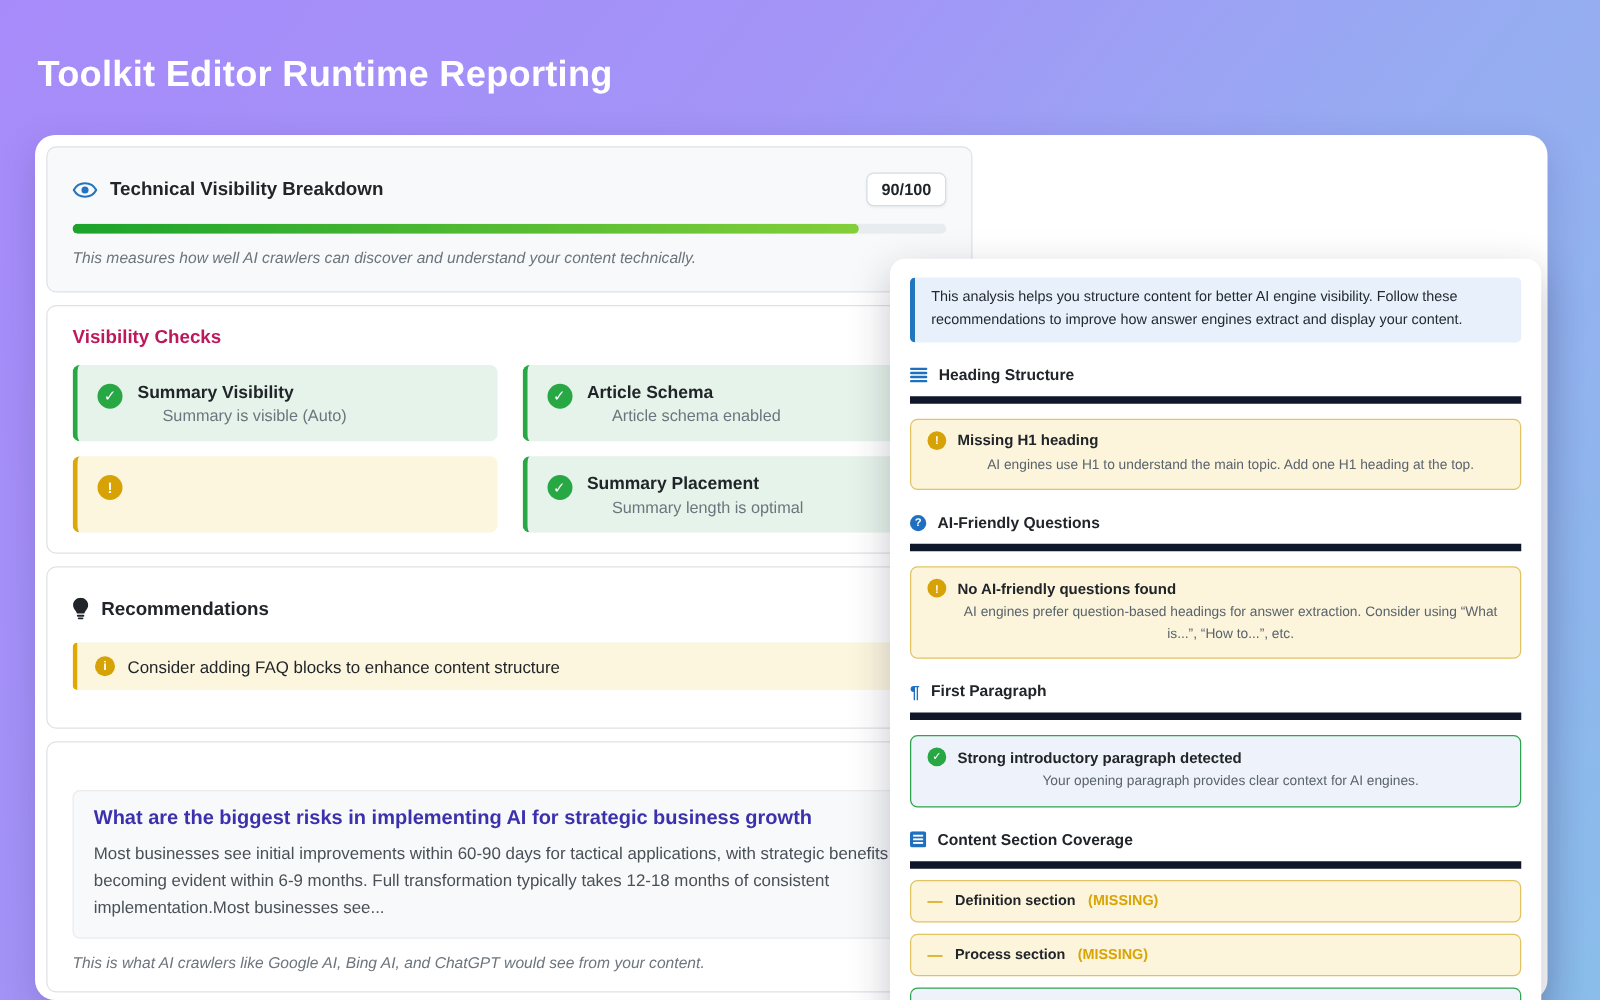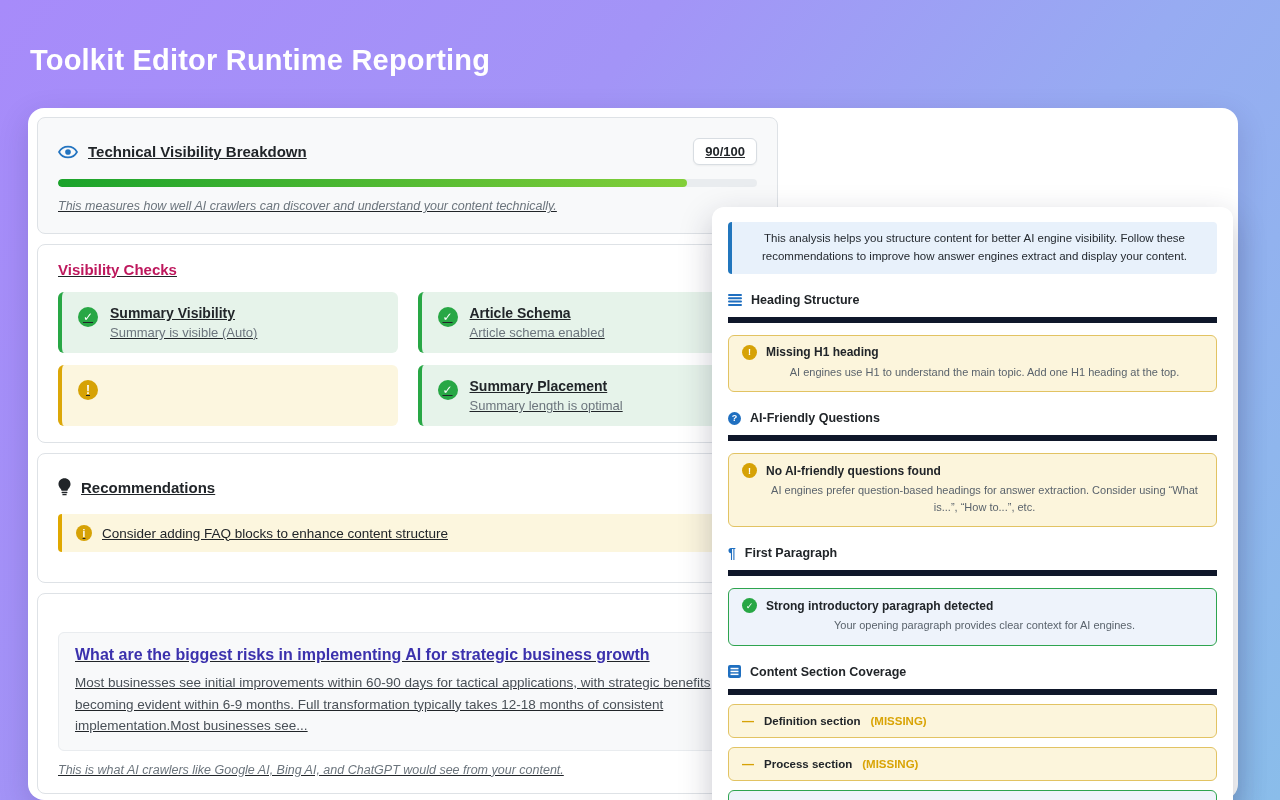--- a/index.html
+++ b/index.html
@@ -12,21 +12,20 @@
   }
   .page-title {
     position:absolute; left:30px; top:44px;
     font-size:29px; font-weight:800; color:#ffffff; letter-spacing:.2px;
   }
   
   .main-panel {
     position:absolute; left:28px; top:108px; width:1210px; height:692px;
     background:#ffffff; border-radius:16px; padding:9px;
     box-shadow:0 10px 30px rgba(40,30,90,.18);
-    text-decoration:underline;
   }
   .card {
     width:741px; background:#ffffff; border:1px solid #dee2e6; border-radius:8px;
     padding:16px 20px; margin-bottom:10px;
   }
   .card.head-card { background:#f8f9fa; padding:20px; }
   .card-title-row { display:flex; align-items:center; gap:10px; }
   .card-title { font-size:15px; font-weight:700; color:#212529; }
   .score-badge {
     margin-left:auto; background:#fff; border:1px solid #d8dde2; border-radius:6px;
@@ -44,21 +43,21 @@
   .section-h { font-size:15px; font-weight:700; color:#be185d; }
   .checks-grid {
     display:grid; grid-template-columns:1fr 1fr; gap:12px 20px; margin-top:14px;
   }
   .check-card {
     border-radius:6px; padding:13px 16px; display:flex; gap:12px; align-items:flex-start;
   }
   .check-card.success { background:#e6f3ea; border-left:4px solid #28a745; }
   .check-card.warning { background:#fcf6df; border-left:4px solid #dca708; }
   .check-title { font-size:14px; font-weight:700; color:#212529; }
-  .check-sub { font-size:13px; color:#6c757d; margin-top:4px; }
+  .check-sub { font-size:13px; color:#6c757d; margin-top:4px;margin-left:20px; }
   .circle-ico {
     flex:none; display:inline-flex; align-items:center; justify-content:center;
     border-radius:50%; color:#fff; font-weight:700;
   }
   .ci-20 { width:20px; height:20px; font-size:12px; margin-top:2px; }
   .ci-16 { width:16px; height:16px; font-size:10px; }
   .ci-15 { width:15px; height:15px; font-size:9px; }
   .ci-13 { width:13px; height:13px; font-size:9px; }
   .bg-green { background:#28a745; }
   .bg-amber { background:#d6a206; }
@@ -75,21 +74,21 @@
   .preview-question { font-size:16px; font-weight:700; color:#3b31ad; }
   .preview-body { margin-top:8px; font-size:13.5px; line-height:1.6; color:#495057; }
   
   .overlay-panel {
     position:absolute; left:712px; top:207px; width:521px; min-height:577px;
     background:#ffffff; border-radius:12px; padding:15px 16px 14px;
     box-shadow:0 12px 32px rgba(30,30,60,.25);
   }
   .ov-info {
     background:#e8f1fb; border-left:4px solid #2176bd; border-radius:4px;
-    padding:8px 13px; font-size:11.5px; line-height:1.55; color:#24292f;text-align:center;
+    padding:8px 13px; font-size:11.5px; line-height:1.55; color:#24292f;
   }
   .ov-sec-head {
     display:flex; align-items:center; gap:9px; margin-top:14px;
     padding:5px 0 10px; border-bottom:6px solid #0f172a;
     font-size:12.5px; font-weight:700; color:#212529;
   }
   .ov-item { border-radius:6px; padding:9px 13px; margin-top:12px; }
   .ov-item.warning { background:#fcf5dc; border:1px solid #e2c363; }
   .ov-item.success { background:#eef3fb; border:1px solid #2ea44f; }
   .ov-item-head { display:flex; align-items:center; gap:9px; font-size:12px; font-weight:700; }

